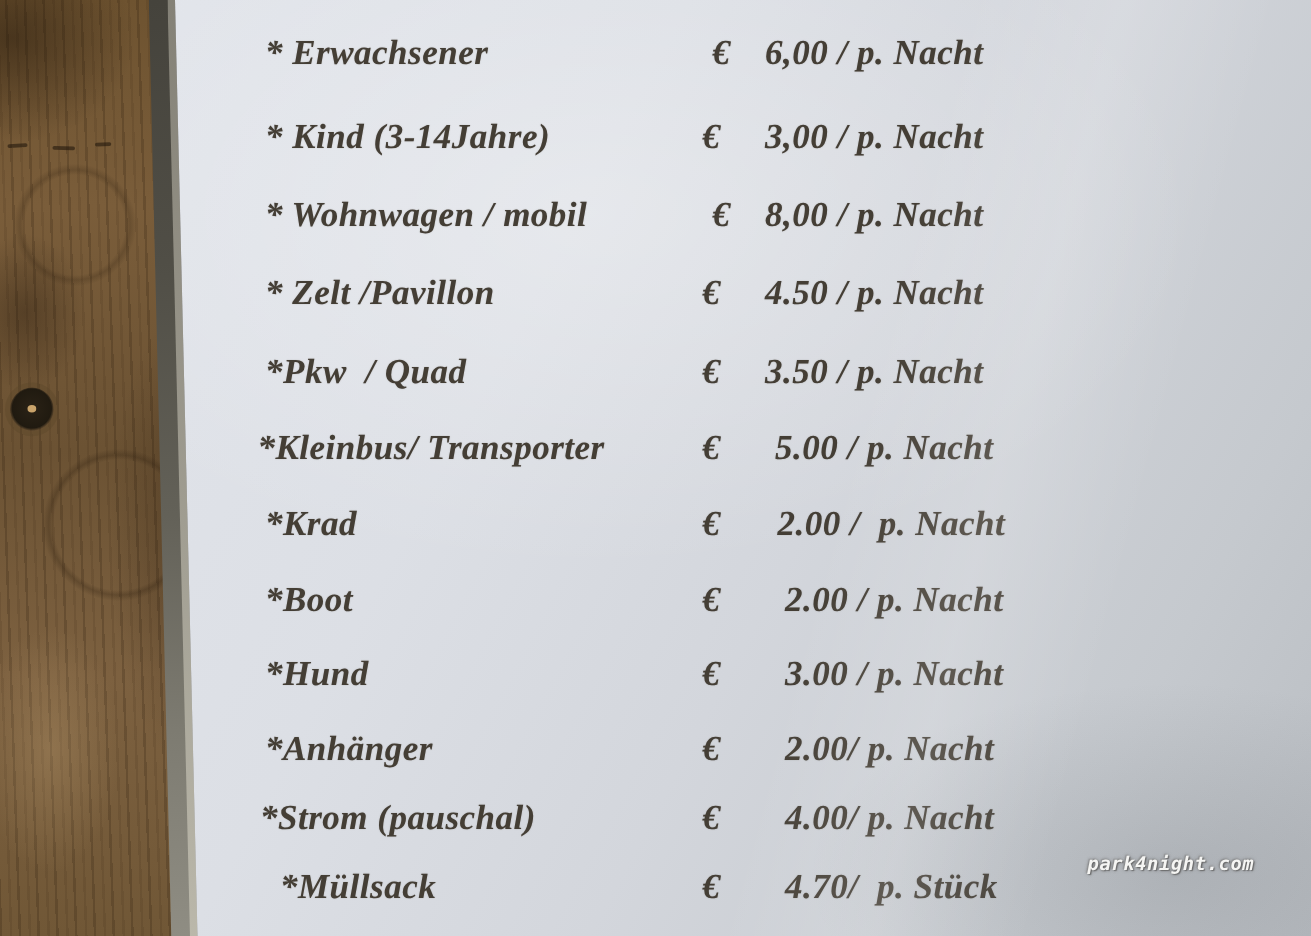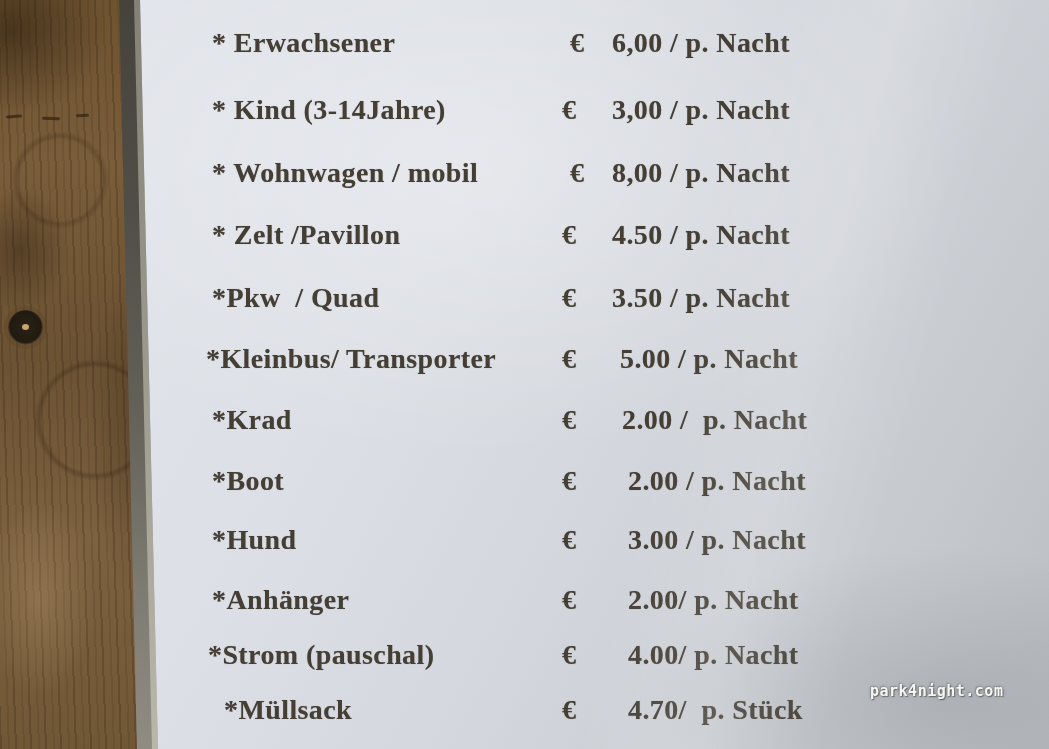--- a/index.html
+++ b/index.html
@@ -2,20 +2,21 @@
 <html><head>
 <meta charset="utf-8">
 <style>
   html,body{margin:0;padding:0;background:#222;}
   .photo{
     position:relative;
     width:1049px;height:749px;
     overflow:hidden;
     font-family:"Liberation Serif","DejaVu Serif",serif;
     background:#6f5635;
+    font-style:italic;
   }
 
   
   .wood{
     position:absolute;left:0;top:0;width:170px;height:749px;
     background:
       radial-gradient(ellipse 140px 120px at 10px 30px, rgba(25,15,5,0.45), rgba(0,0,0,0) 70%),
       radial-gradient(ellipse 90px 260px at 150px 430px, rgba(35,22,10,0.30), rgba(0,0,0,0) 70%),
       radial-gradient(ellipse 80px 140px at 40px 600px, rgba(200,168,122,0.28), rgba(0,0,0,0) 70%),
       radial-gradient(ellipse 70px 90px at 20px 250px, rgba(30,18,8,0.35), rgba(0,0,0,0) 70%),

